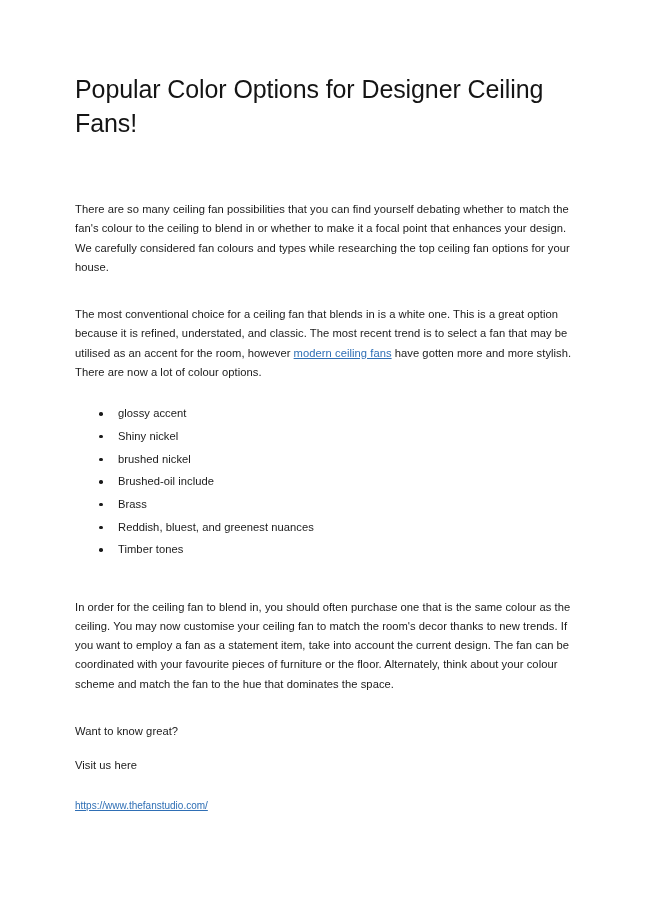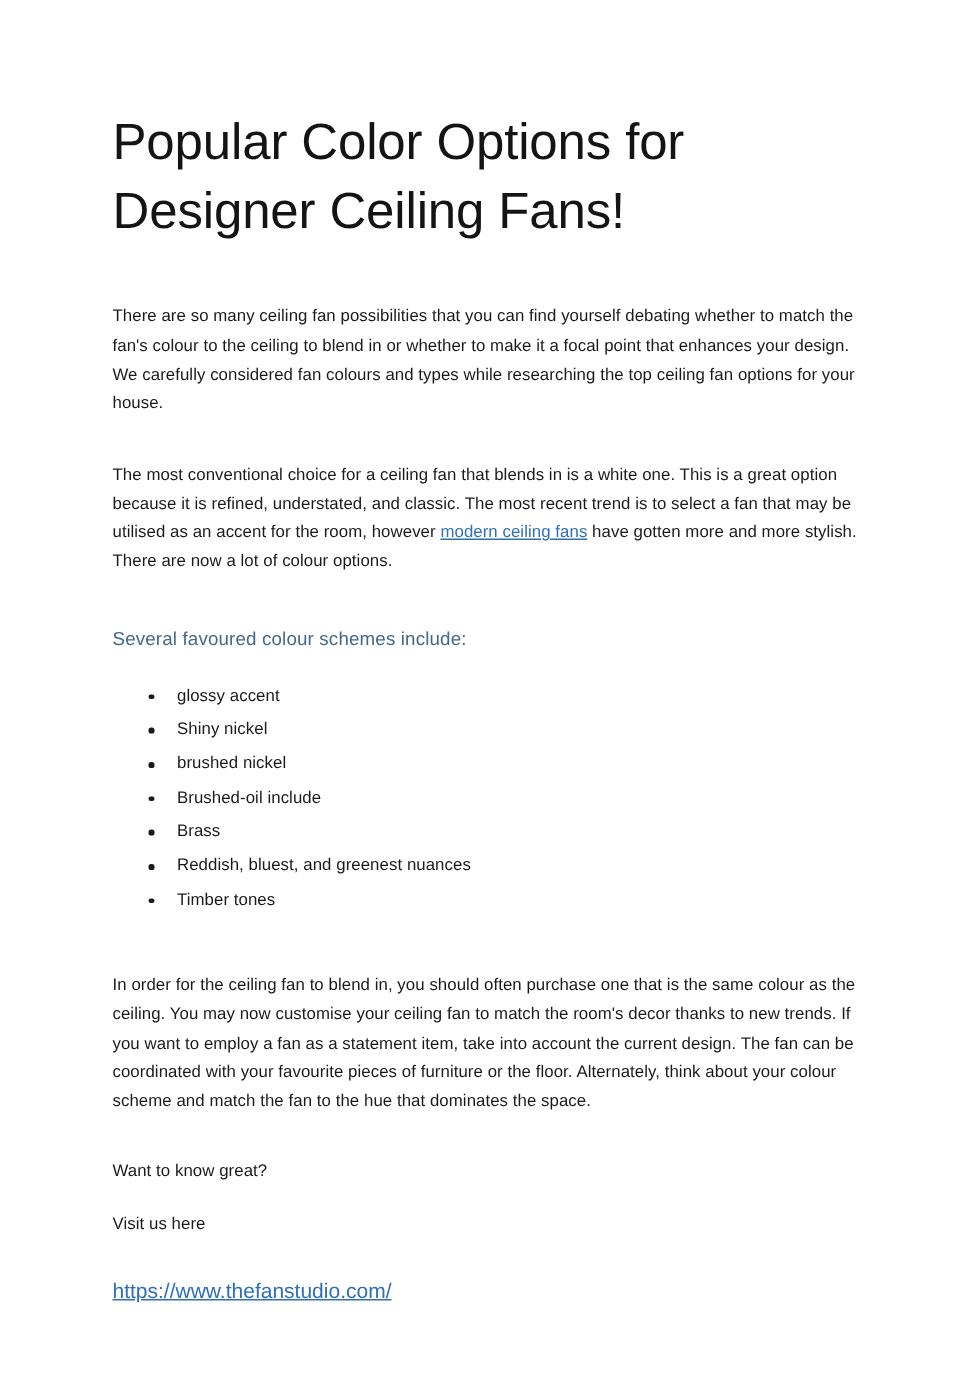--- a/index.html
+++ b/index.html
@@ -16,37 +16,37 @@
   }
   .page {
     position: relative;
     width: 650px;
     height: 920px;
     background: #ffffff;
     box-sizing: border-box;
     padding: 0 75px;
   }
   .doc-title {
-    font-size: 34px;
+    font-size: 25px;
     font-weight: 400;
     line-height: 1.36;
     color: #141414;
     margin: 0;
     padding-top: 72px;
     letter-spacing: -0.1px;
   }
   .body-para {
     font-size: 11.2px;
     line-height: 1.72;
     color: #1a1a1a;
     margin: 0;
     text-align: left;
     letter-spacing: 0.05px;
   }
-  .p-first { margin-top: 38px; }
+  .p-first { margin-top: 60px; }
   .p-second { margin-top: 28px; }
   .p-fourth { margin-top: 42px; }
 
   .section-heading {
     font-size: 12.5px;
     font-weight: 400;
     color: #44688a;
     margin: 0;
     padding-top: 34px;
     letter-spacing: 0.1px;
@@ -81,21 +81,21 @@
   .closing-line {
     font-size: 11.2px;
     line-height: 1.72;
     color: #1a1a1a;
     margin: 0 0 15px 0;
     letter-spacing: 0.05px;
   }
   .url-line {
     margin: 0;
     padding-top: 7px;
-    font-size: 14px;
+    font-size: 10px;
     line-height: 1.72;
   }
   a.doc-link {
     color: #2f6fb5;
     text-decoration: underline;
   }
   .inline-link {
     color: #2f6fb5;
     text-decoration: underline;
     text-align: right;
@@ -105,21 +105,20 @@
 <body>
 
 <div class="page">
 
   <h1 class="doc-title">Popular Color Options for Designer Ceiling Fans!</h1>
 
   <p class="body-para p-first">There are so many ceiling fan possibilities that you can find yourself debating whether to match the fan's colour to the ceiling to blend in or whether to make it a focal point that enhances your design. We carefully considered fan colours and types while researching the top ceiling fan options for your house.</p>
 
   <p class="body-para p-second"><span>The most conventional choice for a ceiling fan that blends in is a white one. This is a great option because it is refined, understated, and classic. The most recent trend is to select a fan that may be utilised as an accent for the room, however </span><a href="#" class="inline-link">modern ceiling fans</a><span> have gotten more and more stylish. There are now a lot of colour options.</span></p>
 
-  <h2 class="section-heading">Several favoured colour schemes include:</h2>
 
   <ul class="color-list">
     <li><span class="bullet"></span><span>glossy accent</span></li>
     <li><span class="bullet"></span><span>Shiny nickel</span></li>
     <li><span class="bullet"></span><span>brushed nickel</span></li>
     <li><span class="bullet"></span><span>Brushed-oil include</span></li>
     <li><span class="bullet"></span><span>Brass</span></li>
     <li><span class="bullet"></span><span>Reddish, bluest, and greenest nuances</span></li>
     <li><span class="bullet"></span><span>Timber tones</span></li>
   </ul>

